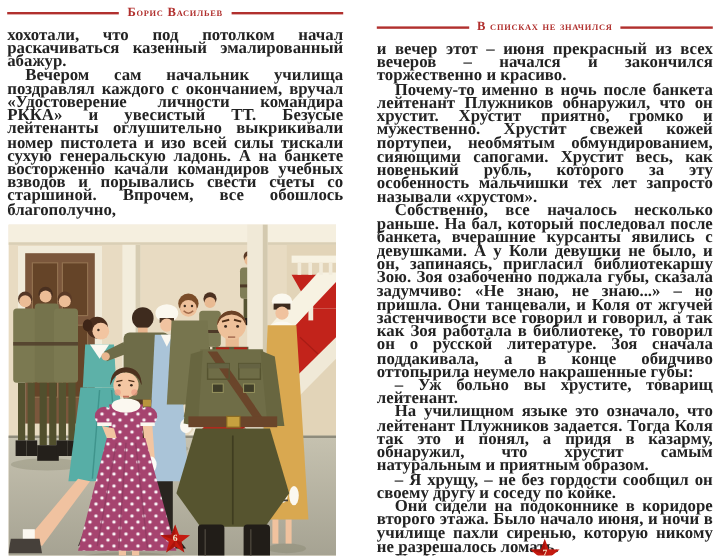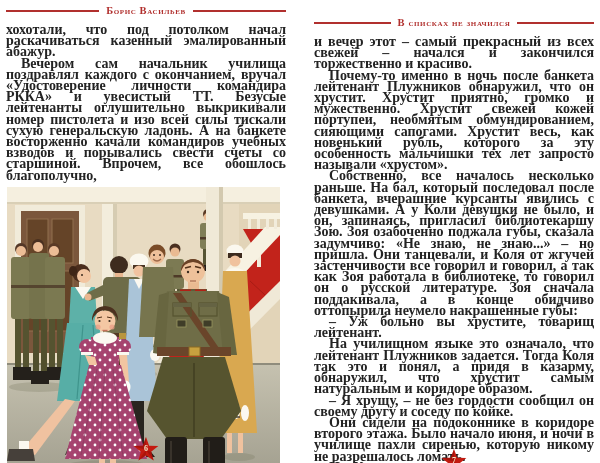--- a/index.html
+++ b/index.html
@@ -316,25 +316,25 @@
 </div>
 
 <div class="page page-right">
   <div class="running-head">
     <span class="rh-rule"></span>
     <span>В списках не значился</span>
     <span class="rh-rule"></span>
   </div>
 
   <div class="body-text">
-    <p class="cont">и вечер этот – самый прекрасный из всех свежей – начался и закончился торжественно и красиво.</p>
+    <p class="cont">и вечер этот – июня прекрасный из всех вечеров – начался и закончился торжественно и красиво.</p>
     <p>Почему-то именно в ночь после банкета лейтенант Плужников обнаружил, что он хрустит. Хрустит приятно, громко и мужественно. Хрустит свежей кожей портупеи, необмятым обмундированием, сияющими сапогами. Хрустит весь, как новенький рубль, которого за эту особенность мальчишки тех лет запросто называли «хрустом».</p>
     <p>Собственно, все началось несколько раньше. На бал, который последовал после банкета, вчерашние курсанты явились с девушками. А у Коли девушки не было, и он, запинаясь, пригласил библиотекаршу Зою. Зоя озабоченно поджала губы, сказала задумчиво: «Не знаю, не знаю...» – но пришла. Они танцевали, и Коля от жгучей застенчивости все говорил и говорил, а так как Зоя работала в библиотеке, то говорил он о русской литературе. Зоя сначала поддакивала, а в конце обидчиво оттопырила неумело накрашенные губы:</p>
     <p>– Уж больно вы хрустите, товарищ лейтенант.</p>
-    <p>На училищном языке это означало, что лейтенант Плужников задается. Тогда Коля так это и понял, а придя в казарму, обнаружил, что хрустит самым натуральным и коридоре образом.</p>
+    <p>На училищном языке это означало, что лейтенант Плужников задается. Тогда Коля так это и понял, а придя в казарму, обнаружил, что хрустит самым натуральным и приятным образом.</p>
     <p>– Я хрущу, – не без гордости сообщил он своему другу и соседу по койке.</p>
     <p>Они сидели на подоконнике в коридоре второго этажа. Было начало июня, и ночи в училище пахли сиренью, которую никому не разрешалось ломать.</p>
     <p>Но Колька слушал вполуха, потому что изучал хруст. И хруст этот очень ему нравился.</p>
   </div>
 
   <div class="page-num">
     <svg width="26" height="25" viewBox="0 0 26 25">
       <polygon points="13,1 16.17,9.63 25.36,9.98 18.14,15.67 20.64,24.52 13,19.4 5.36,24.52 7.86,15.67 0.64,9.98 9.83,9.63" fill="#c41a10"></polygon>
       <polygon points="13,1 13,14 0.64,9.98 9.83,9.63" fill="#8f0d07" opacity="0.55"></polygon>
       <polygon points="20.64,24.52 13,14 18.14,15.67" fill="#8f0d07" opacity="0.55"></polygon>

